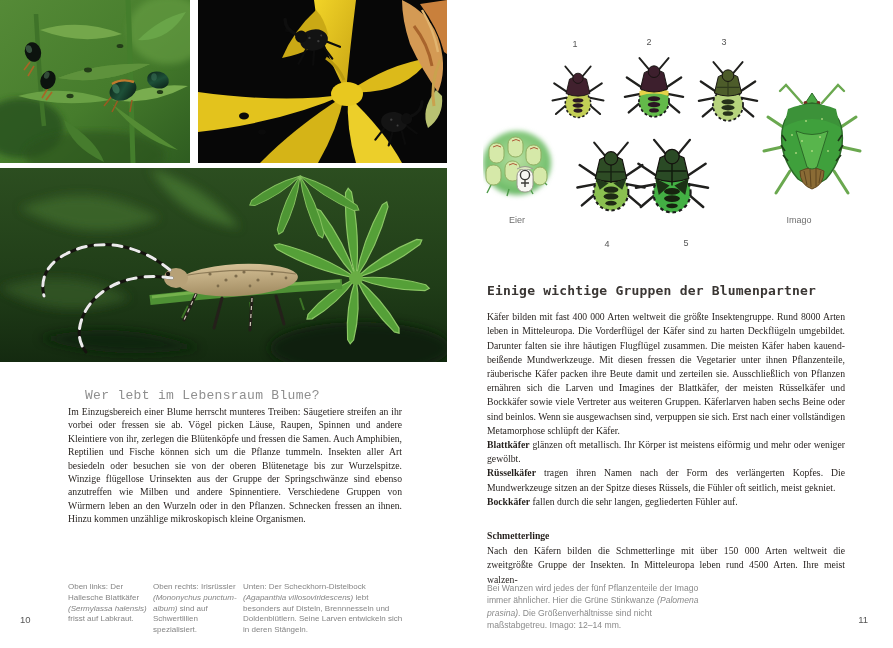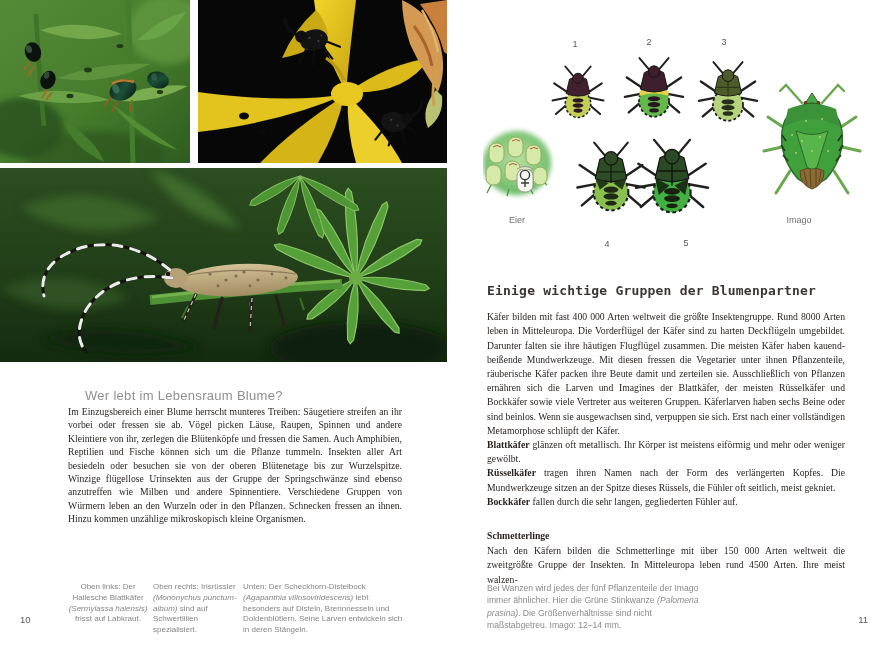--- a/index.html
+++ b/index.html
@@ -6,21 +6,21 @@
   .spread{
     position:relative;width:893px;height:648px;background:#ffffff;
     font-family:"Liberation Serif", serif;color:#241f1c;overflow:hidden;
   }
   .abs{position:absolute;}
   figure{margin:0;}
   figure svg{display:block;}
 
   
   .head-mono-left{
-    font-family:Liberation Sans, sans-serif;
+    font-family:Liberation Mono, monospace;
     font-size:13px;color:#8f8f8f;letter-spacing:.3px;white-space:nowrap;
   }
   .body-serif{
     font-size:9.7px;line-height:13.4px;text-align:justify;
     color:#241f1c;
   }
   .body-serif p{margin:0;}
   .cap{
     font-family:"Liberation Sans", sans-serif;
     font-size:8px;line-height:10.8px;color:#858585;
@@ -254,21 +254,21 @@
           </g>
         </g>
       </svg>
     </figure>
 
     <div class="abs head-mono-left" style="left:85px;top:388px;">Wer lebt im Lebensraum Blume?</div>
     <div class="abs body-serif" style="left:68px;top:405px;width:334px;height:150px;overflow:hidden;">
       <p>Im Einzugsbereich einer Blume herrscht munteres Treiben: Säugetiere streifen an ihr vorbei oder fressen sie ab. Vögel picken Läuse, Raupen, Spinnen und andere Kleintiere von ihr, zerlegen die Blütenköpfe und fressen die Samen. Auch Amphibien, Reptilien und Fische können sich um die Pflanze tummeln. Insekten aller Art besiedeln oder besuchen sie von der oberen Blütenetage bis zur Wurzelspitze. Winzige flügellose Urinsekten aus der Gruppe der Springschwänze sind ebenso anzutreffen wie Milben und andere Spinnentiere. Verschiedene Gruppen von Würmern leben an den Wurzeln oder in den Pflanzen. Schnecken fressen an ihnen. Hinzu kommen unzählige mikroskopisch kleine Organismen.</p>
     </div>
 
-    <div class="abs cap" style="left:68px;top:582px;width:80px;text-align:center;">
+    <div class="abs cap" style="left:68px;top:582px;width:80px;">
       <span>Oben links: Der Hallesche Blattkäfer </span><i>(Sermylassa halensis)</i><span> frisst auf Labkraut.</span>
     </div>
     <div class="abs cap" style="left:153px;top:582px;width:84px;">
       <span>Oben rechts: Irisrüssler </span><i>(Mononychus punctum-album)</i><span> sind auf Schwertlilien spezialisiert.</span>
     </div>
     <div class="abs cap" style="left:243px;top:582px;width:160px;">
       <span>Unten: Der Scheckhorn-Distelbock </span><i>(Agapanthia villosoviridescens)</i><span> lebt besonders auf Disteln, Brennnesseln und Doldenblütlern. Seine Larven entwickeln sich in deren Stängeln.</span>
     </div>
 
     <div class="abs pagenum" style="left:20px;top:614px;">10</div>

